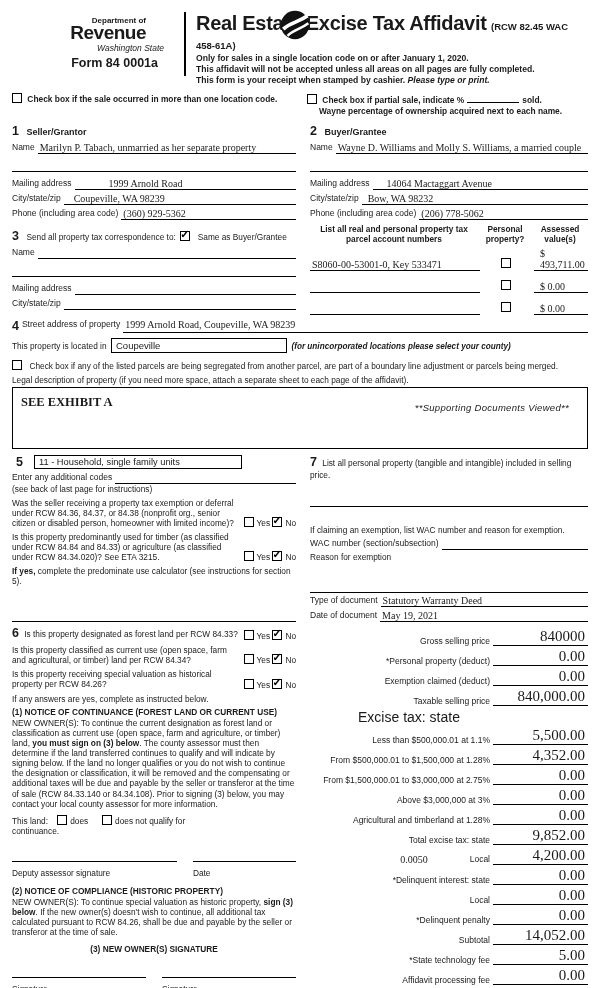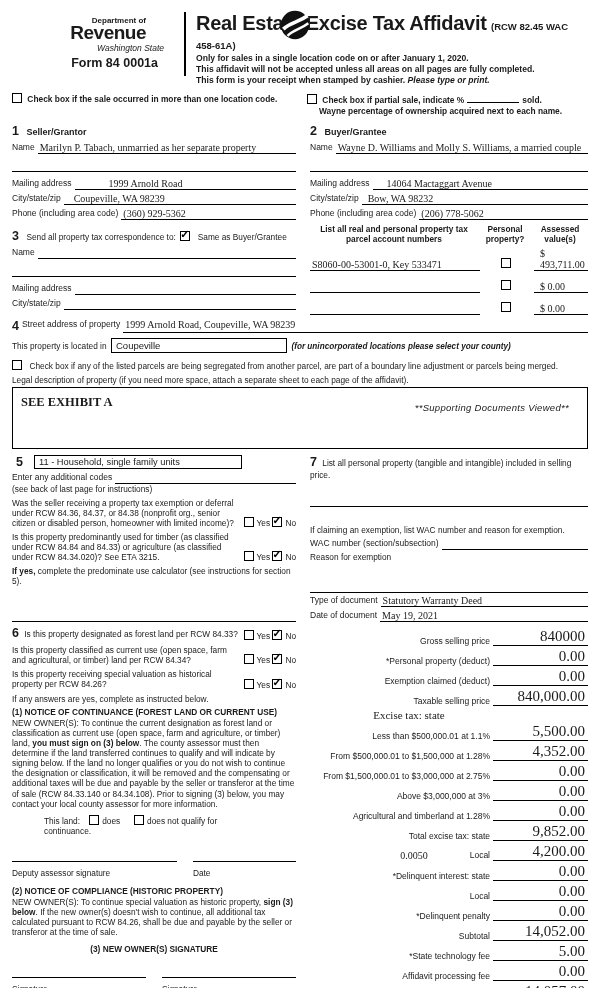--- a/index.html
+++ b/index.html
@@ -63,21 +63,21 @@
   
   .code-box { border:1.2px solid #000; display:inline-block; width:198px; padding:1px 4px; font-size:9.3px; }
   .tiny { font-size:8.3px; }
   .b { font-weight:bold; }
   .sep-top { border-top:1px solid #000; }
 
   
   .taxrow { display:flex; align-items:flex-end; margin-top:2px; }
   .taxlabel { flex:1; text-align:right; font-size:8.5px; padding-right:3px; white-space:nowrap; }
   .taxline { width:92px; flex:none; border-bottom:1px solid #000; text-align:right; font-family:"Liberation Serif",serif; font-size:15px; padding-right:3px; min-height:11px; }
-  .excise-hdr { text-align:center; font-size:11px; margin:3px 80px 1px 0;font-family:Liberation Serif, serif; }
+  .excise-hdr { text-align:center; font-size:14px; margin:3px 80px 1px 0; }
   .rate-lbl { display:flex; justify-content:flex-end; gap:42px; }
   .minnote { text-align:center; font-weight:bold; font-size:8.8px; margin-top:4px; }
 
   .dep-row { display:flex; gap:16px; margin-top:14px; }
   .dep-a { flex:1.6; } .dep-b { flex:1; }
   .dep-row span { font-size:8.3px; }
   .sig-pair { display:flex; gap:16px; margin-top:12px; }
   .sig-pair > div { flex:1; }
   .sig-pair span { font-size:8.3px; }
   .center { text-align:center; }
@@ -310,21 +310,21 @@
       <div class="qrow">
         <div class="qtext">Is this property receiving special valuation as historical property per RCW 84.26?</div>
         <div class="qopts">
           <span class="cb"></span><span class="cbl">Yes</span>
           <span class="cb checked"></span><span class="cbl">No</span>
         </div>
       </div>
       <div class="para">If any answers are yes, complete as instructed below.</div>
       <div class="para b" style="margin-top:3px;">(1) NOTICE OF CONTINUANCE (FOREST LAND OR CURRENT USE)</div>
       <div class="para" style="margin-top:1px;"><span>NEW OWNER(S): To continue the current designation as forest land or classification as current use (open space, farm and agriculture, or timber) land,</span> <span class="b">you must sign on (3) below</span><span>. The county assessor must then determine if the land transferred continues to qualify and will indicate by signing below. If the land no longer qualifies or you do not wish to continue the designation or classification, it will be removed and the compensating or additional taxes will be due and payable by the seller or transferor at the time of sale (RCW 84.33.140 or 84.34.108). Prior to signing (3) below, you may contact your local county assessor for more information.</span></div>
-      <div class="para" style="margin-top:6px;margin-left:32px;">
+      <div class="para" style="margin-top:6px;">
         <span>This land:</span>&nbsp;&nbsp;&nbsp;
         <span class="cb"></span><span>does</span>&nbsp;&nbsp;&nbsp;&nbsp;&nbsp;
         <span class="cb"></span><span>does not qualify for</span>
         <div>continuance.</div>
       </div>
       <div class="dep-row">
         <div class="dep-a"><div class="uline"></div><span>Deputy assessor signature</span></div>
         <div class="dep-b"><div class="uline"></div><span>Date</span></div>
       </div>
       <div class="para b" style="margin-top:6px;">(2) NOTICE OF COMPLIANCE (HISTORIC PROPERTY)</div>

